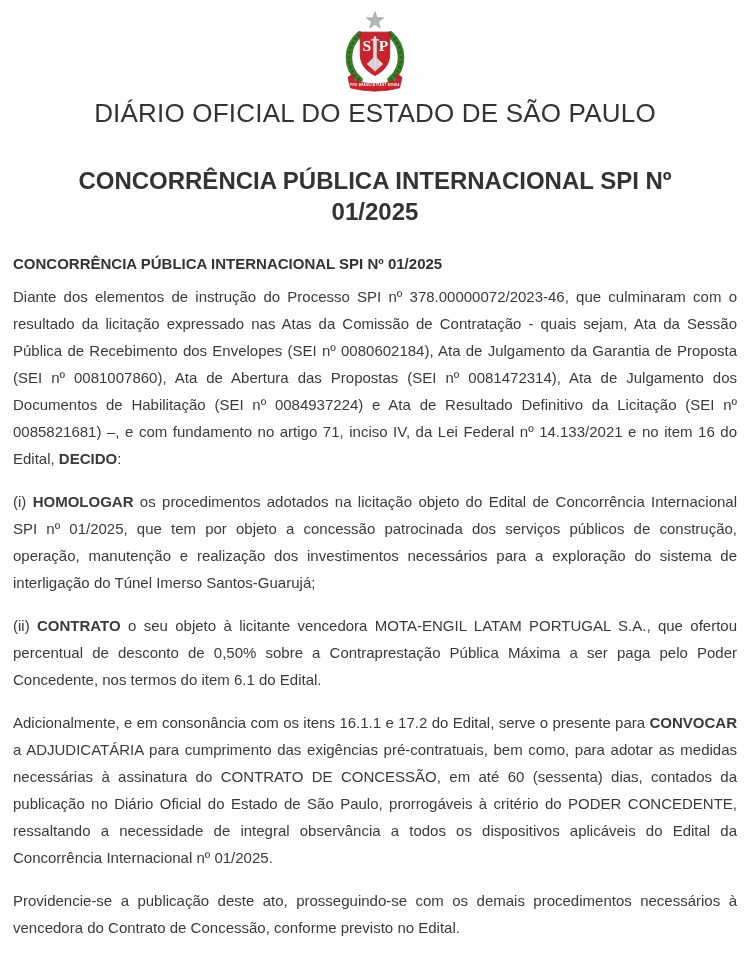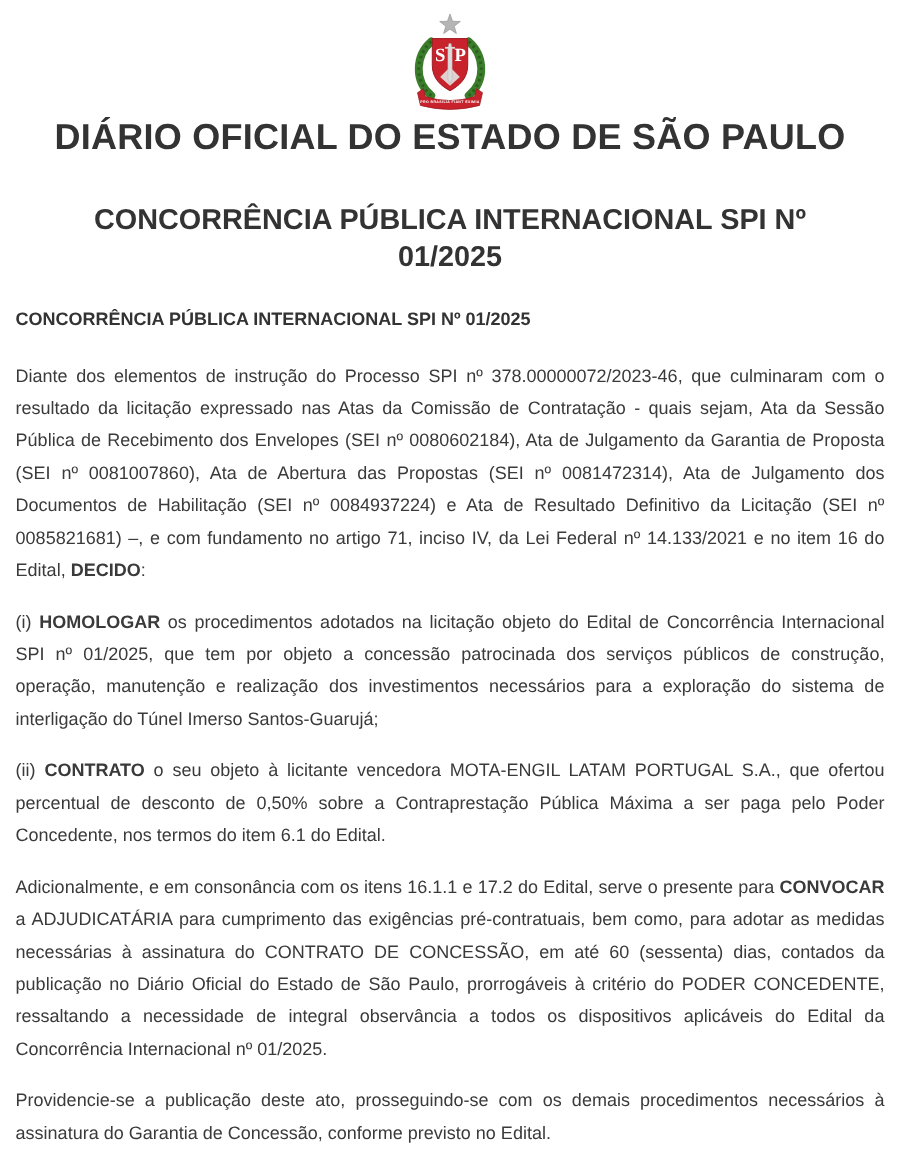--- a/index.html
+++ b/index.html
@@ -19,22 +19,22 @@
     font-family:"Liberation Sans","DejaVu Sans",sans-serif;
     color:var(--text-body);
   }
   .page{padding:8px 13px 24px 13px;}
 
   
   .gazette-header{text-align:center;}
   .logo-wrap{display:flex;justify-content:center;padding-top:2px;}
   .logo-svg{width:90px;height:82px;display:block;}
   .gazette-title{
-    font-size:30px;
-    font-weight:bold;
+    font-size:26px;
+    font-weight:normal;
     color:var(--text-dark);
     margin:6px 0 4px 0;
     letter-spacing:0.2px;
   }
   .gazette-subtitle{
     font-size:13.5px;
     color:var(--text-gray);
     margin:0;
     font-weight:normal;
   }
@@ -48,21 +48,21 @@
     text-align:center;
     margin:36px 0 0 0;
     padding:0 38px;
   }
   .doc-subheading{
     font-size:15px;
     font-weight:bold;
     color:var(--text-dark);
     margin:28px 0 0 0;
   }
-  .doc-body{margin-top:25px;}
+  .doc-body{margin-top:11px;}
   .body-par{
     font-size:15px;
     line-height:27px;
     text-align:justify;
     margin:0 0 16px 0;
     color:var(--text-body);
   }
   .body-par strong{font-weight:bold;}
 </style>
 </head>
@@ -109,17 +109,17 @@
 
   <main>
     <h2 class="doc-heading">CONCORRÊNCIA PÚBLICA INTERNACIONAL SPI Nº 01/2025</h2>
     <h3 class="doc-subheading">CONCORRÊNCIA PÚBLICA INTERNACIONAL SPI Nº 01/2025</h3>
     <div class="doc-body">
 
     <p class="body-par"><span>Diante dos elementos de instrução do Processo SPI nº 378.00000072/2023-46, que culminaram com o resultado da licitação expressado nas Atas da Comissão de Contratação - quais sejam, Ata da Sessão Pública de Recebimento dos Envelopes (SEI nº 0080602184), Ata de Julgamento da Garantia de Proposta (SEI nº 0081007860), Ata de Abertura das Propostas (SEI nº 0081472314), Ata de Julgamento dos Documentos de Habilitação (SEI nº 0084937224) e Ata de Resultado Definitivo da Licitação (SEI nº 0085821681) –, e com fundamento no artigo 71, inciso IV, da Lei Federal nº 14.133/2021 e no item 16 do Edital, </span><strong>DECIDO</strong><span>:</span></p>
         <p class="body-par"><span>(i) </span><strong>HOMOLOGAR</strong><span> os procedimentos adotados na licitação objeto do Edital de Concorrência Internacional SPI nº 01/2025, que tem por objeto a concessão patrocinada dos serviços públicos de construção, operação, manutenção e realização dos investimentos necessários para a exploração do sistema de interligação do Túnel Imerso Santos-Guarujá;</span></p>
         <p class="body-par"><span>(ii) </span><strong>CONTRATO</strong><span> o seu objeto à licitante vencedora MOTA-ENGIL LATAM PORTUGAL S.A., que ofertou percentual de desconto de 0,50% sobre a Contraprestação Pública Máxima a ser paga pelo Poder Concedente, nos termos do item 6.1 do Edital.</span></p>
         <p class="body-par"><span>Adicionalmente, e em consonância com os itens 16.1.1 e 17.2 do Edital, serve o presente para </span><strong>CONVOCAR</strong><span> a ADJUDICATÁRIA para cumprimento das exigências pré-contratuais, bem como, para adotar as medidas necessárias à assinatura do CONTRATO DE CONCESSÃO, em até 60 (sessenta) dias, contados da publicação no Diário Oficial do Estado de São Paulo, prorrogáveis à critério do PODER CONCEDENTE, ressaltando a necessidade de integral observância a todos os dispositivos aplicáveis do Edital da Concorrência Internacional nº 01/2025.</span></p>
-        <p class="body-par"><span>Providencie-se a publicação deste ato, prosseguindo-se com os demais procedimentos necessários à assinatura do Garantia de Concessão, conforme previsto no Edital.</span></p>
+        <p class="body-par"><span>Providencie-se a publicação deste ato, prosseguindo-se com os demais procedimentos necessários à vencedora do Contrato de Concessão, conforme previsto no Edital.</span></p>
       </div>
   </main>
 
 </div>
 
 </body></html>

